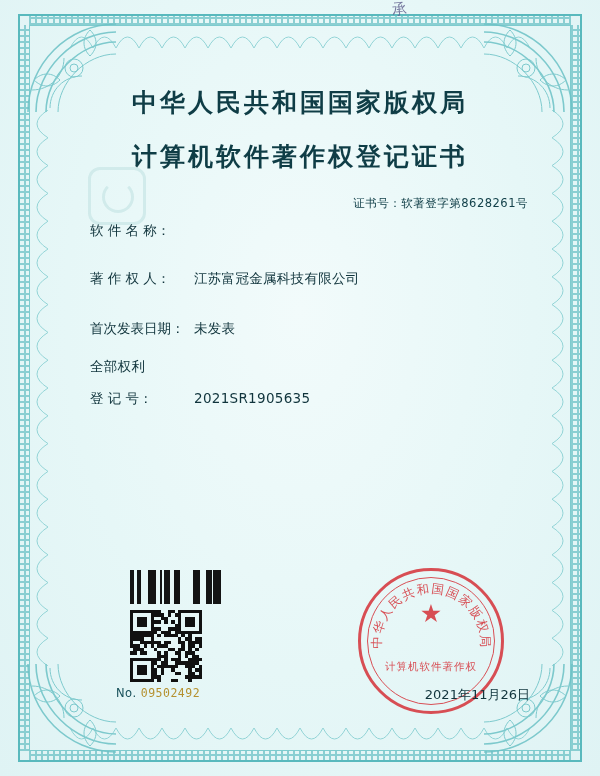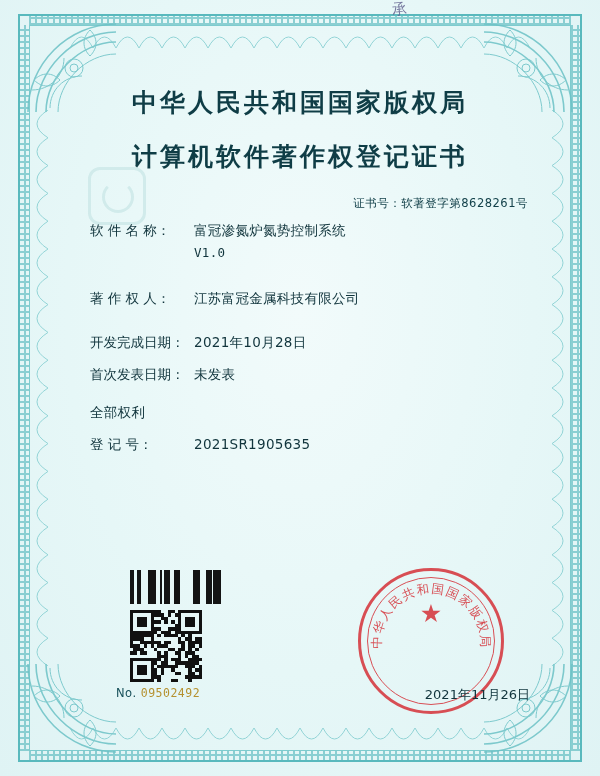--- a/index.html
+++ b/index.html
@@ -245,39 +245,31 @@
     <div class="title2">计算机软件著作权登记证书</div>
 
     <div class="certno">
       <span>证书号：</span><span>软著登字第8628261号</span>
     </div>
 
     <div class="rows">
 
       <div class="row">
         <div class="lbl">软 件 名 称：</div>
-        <div class="val">
-          <span>富冠渗氮炉氮势控制系统</span>
-          <span class="sub">V1.0</span>
-        </div>
       </div>
 
       <div class="gap-a"></div>
 
       <div class="row">
         <div class="lbl">著 作 权 人：</div>
         <div class="val">江苏富冠金属科技有限公司</div>
       </div>
 
       <div class="gap-b"></div>
 
-      <div class="row">
-        <div class="lbl">开发完成日期：</div>
-        <div class="val">2021年10月28日</div>
-      </div>
 
       <div class="gap-c"></div>
 
       <div class="row">
         <div class="lbl">首次发表日期：</div>
         <div class="val">未发表</div>
       </div>
 
       <div class="gap-c"></div>
 
@@ -812,20 +804,21 @@
       <svg viewBox="0 0 140 140">
         <defs>
           <path id="sealArc" d="M 20 72 A 50 50 0 0 1 120 72"></path>
         </defs>
         <text font-size="12.5" fill="#d6373e" letter-spacing="1.5" font-family="DejaVu Sans, Liberation Sans, sans-serif">
           <textPath href="#sealArc" startOffset="50%" text-anchor="middle" id="sealArcText">中华人民共和国国家版权局</textPath>
         </text>
       </svg>
     </div>
     <div class="star">★</div>
+    <div class="c2">计算机软件著作权</div>
   </div>
 
   <div class="footer-left">
     <span>No.</span>
     <span class="num">09502492</span>
   </div>
   <div class="footer-right">2021年11月26日</div>
 
 </div>
 

